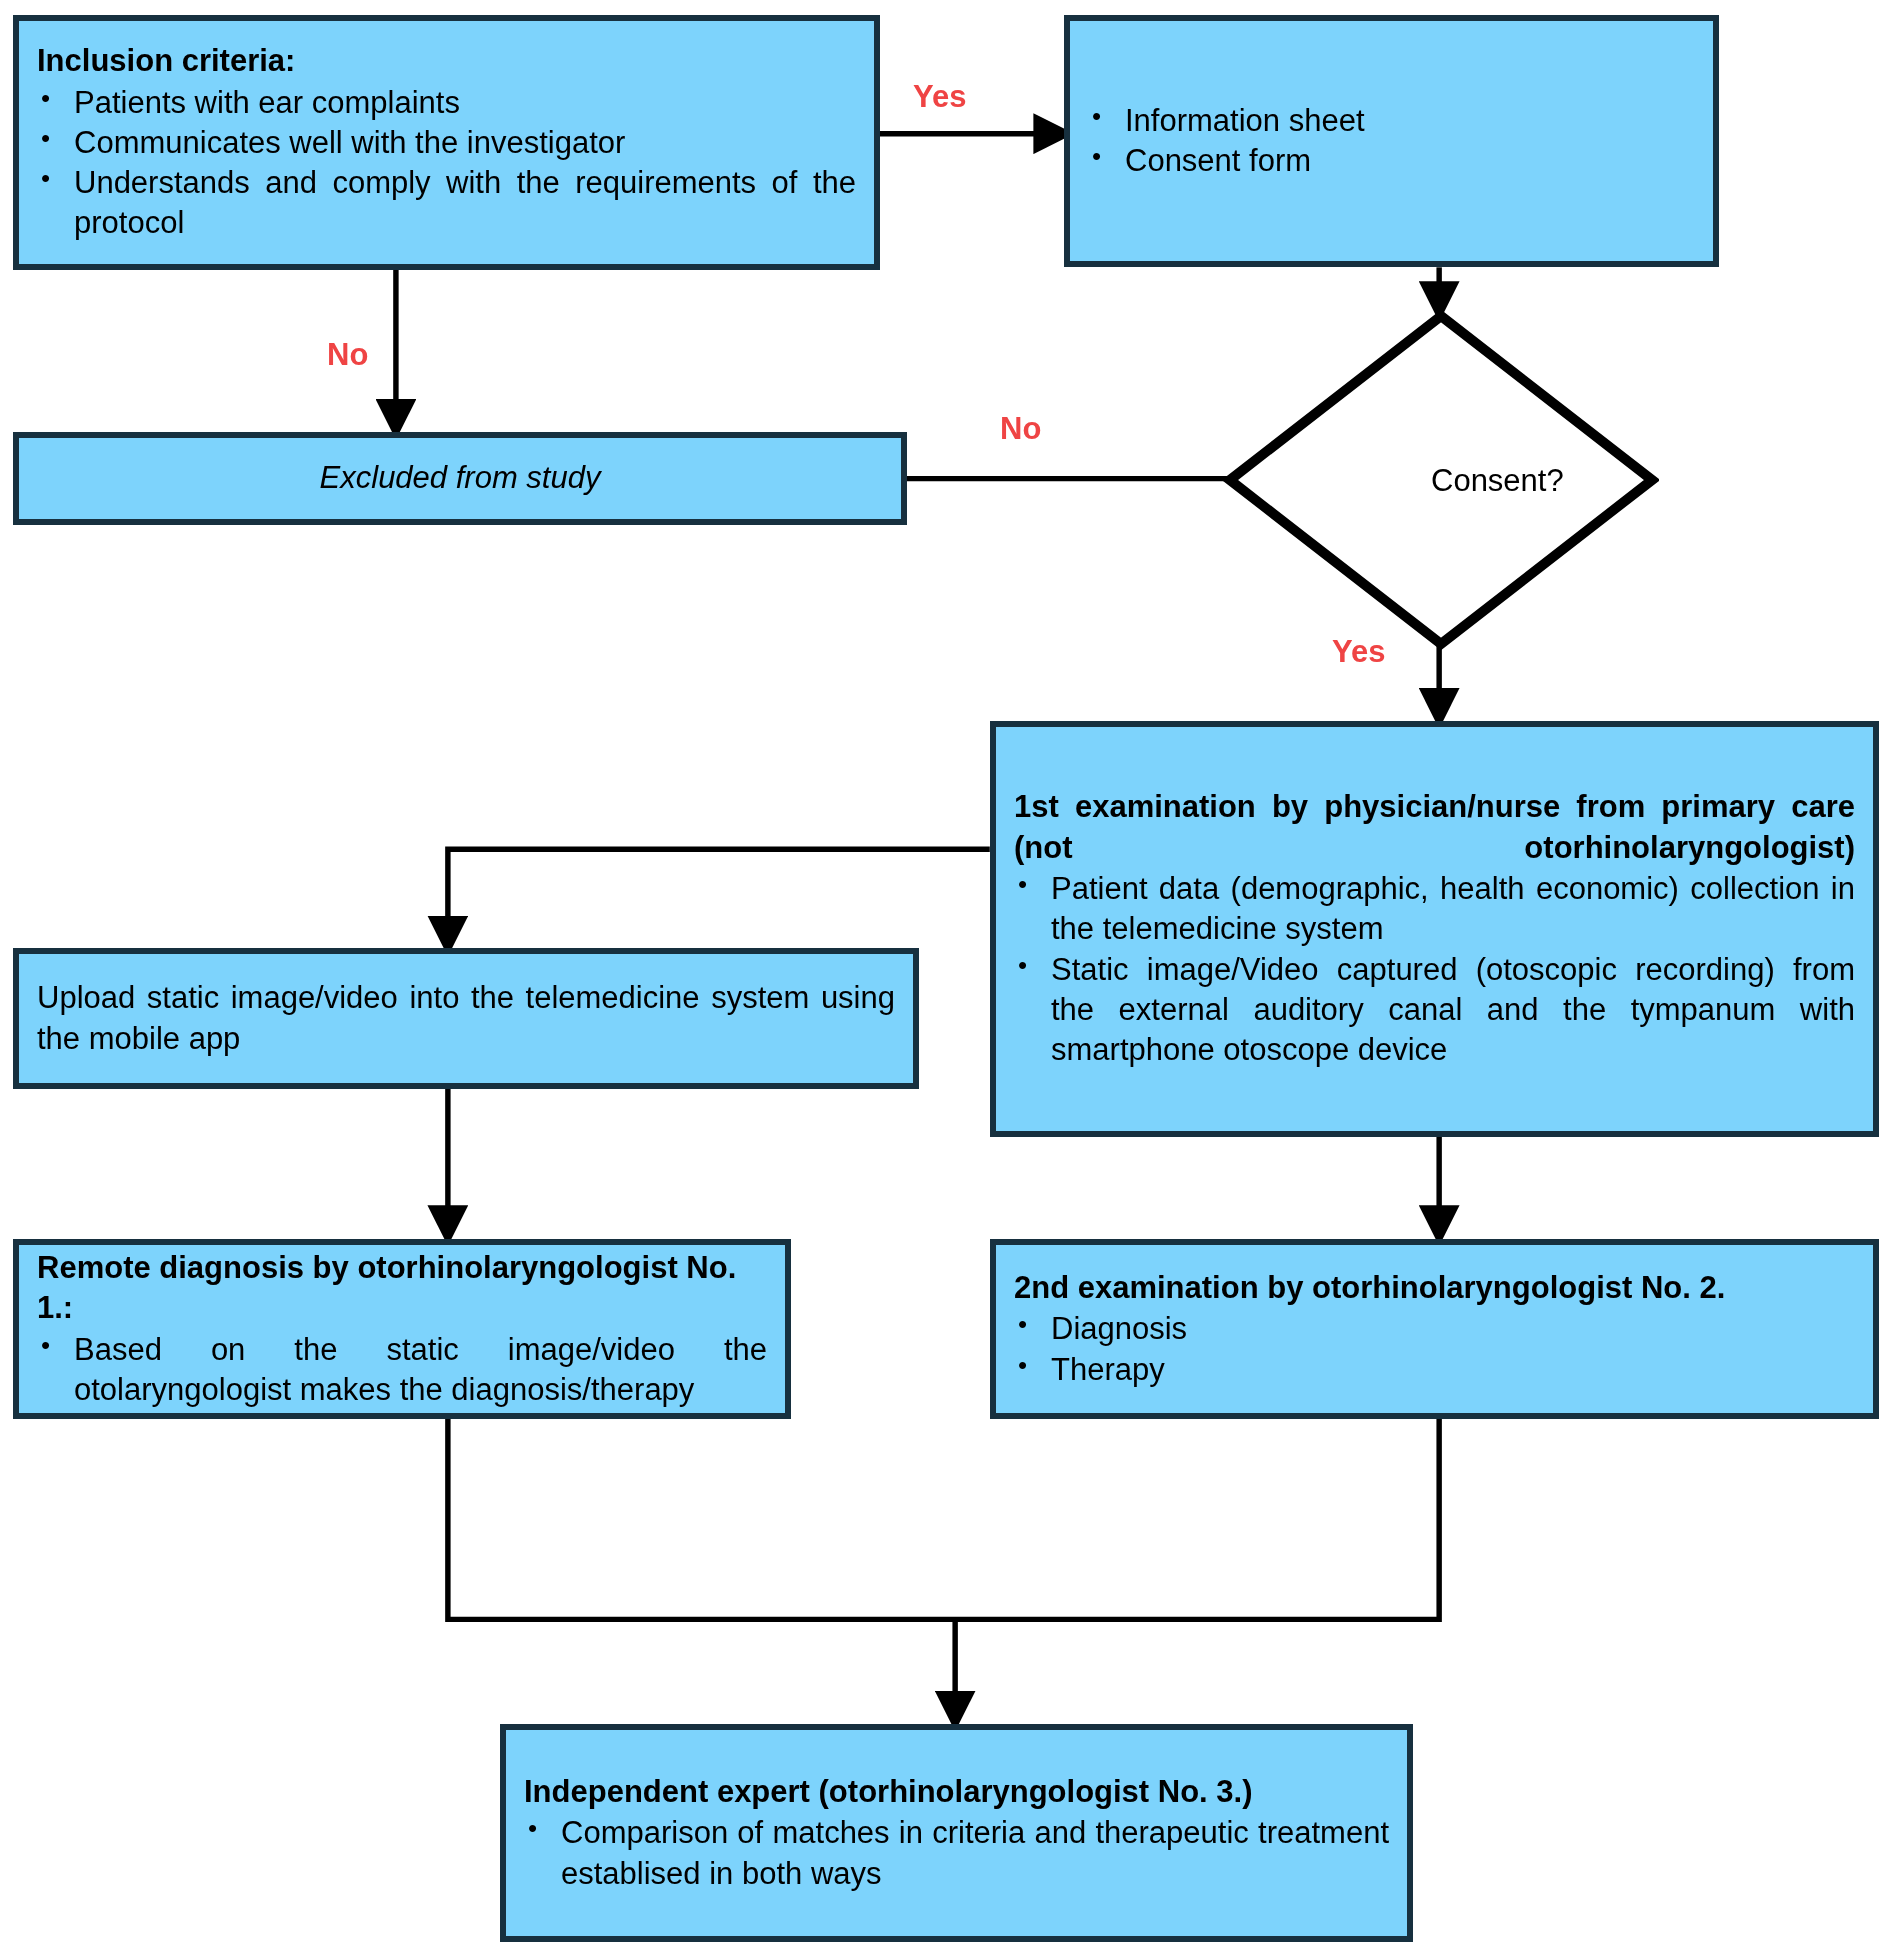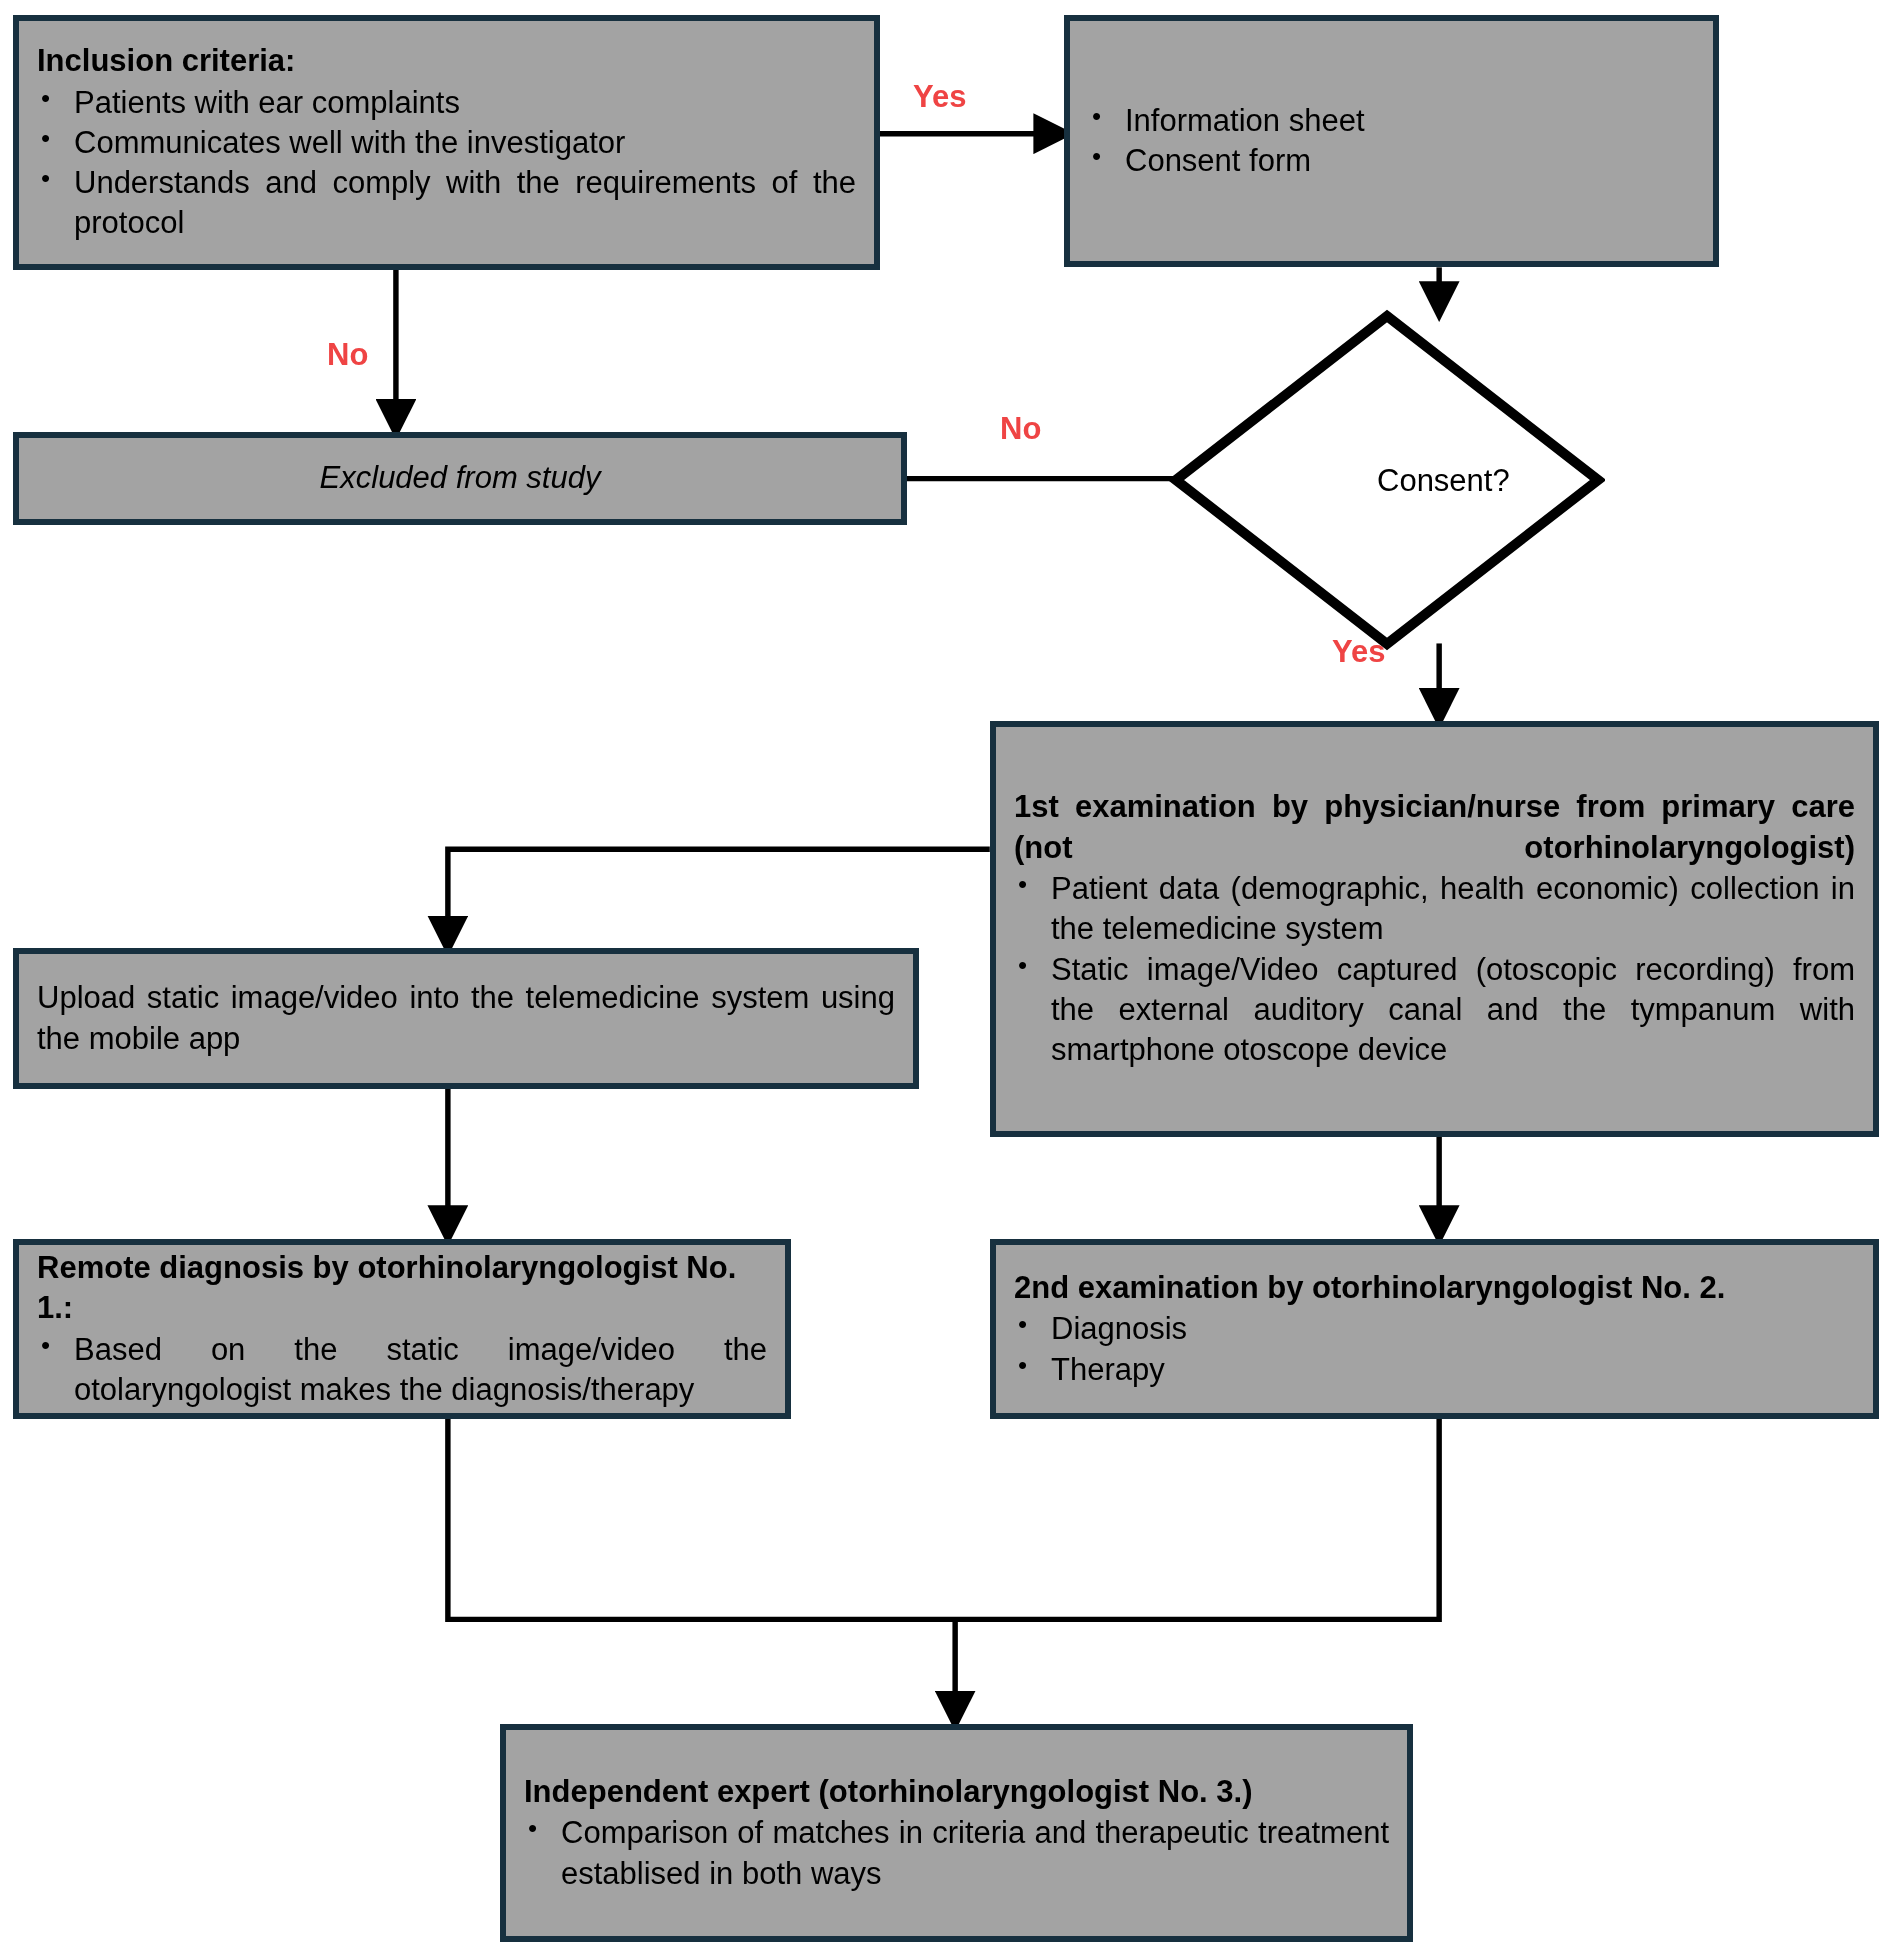--- a/index.html
+++ b/index.html
@@ -19,21 +19,21 @@
   #wires{
     position:absolute;
     left:0; top:0;
     width:1890px; height:1955px;
     pointer-events:none;
   }
   
   .node{
     position:absolute;
     box-sizing:border-box;
-    background:#a3a3a3;
+    background:#7dd3fc;
     border:6px solid #17303f;
     display:flex;
     flex-direction:column;
     justify-content:center;
   }
   .node .pad{
     padding:0 18px;
   }
   .node-title{
     font-weight:bold;
@@ -161,21 +161,21 @@
       </ul>
     </div>
   </div>
 
   <div class="node" style="left:13px; top:432px; width:894px; height:93px;font-style:italic;">
     <div class="pad">
       <div class="plain-line center">Excluded from study</div>
     </div>
   </div>
 
-  <div class="diamond-wrap" style="left:1169px; top:309px; width:436px; height:342px;text-decoration:underline;">
+  <div class="diamond-wrap" style="left:1223px; top:309px; width:436px; height:342px;text-decoration:underline;">
     <svg width="436" height="342" viewBox="0 0 880 690">
       <polygon points="440,14 866,345 440,676 14,345" fill="#ffffff" stroke="#000000" stroke-width="20"></polygon>
     </svg>
     <span class="diamond-label" style="left:208px; top:154px;">Consent?</span>
   </div>
 
   <div class="node" style="left:990px; top:721px; width:889px; height:416px;">
     <div class="pad">
       <div class="node-title">1st examination by physician/nurse from primary care (not otorhinolaryngologist)</div>
       <ul class="bullets">

